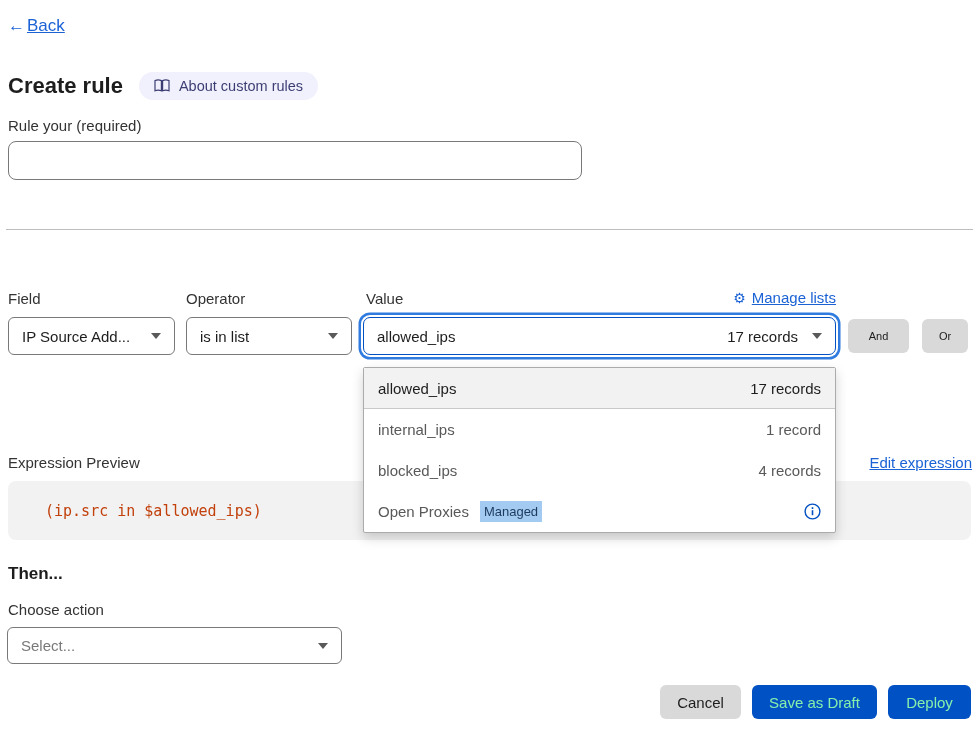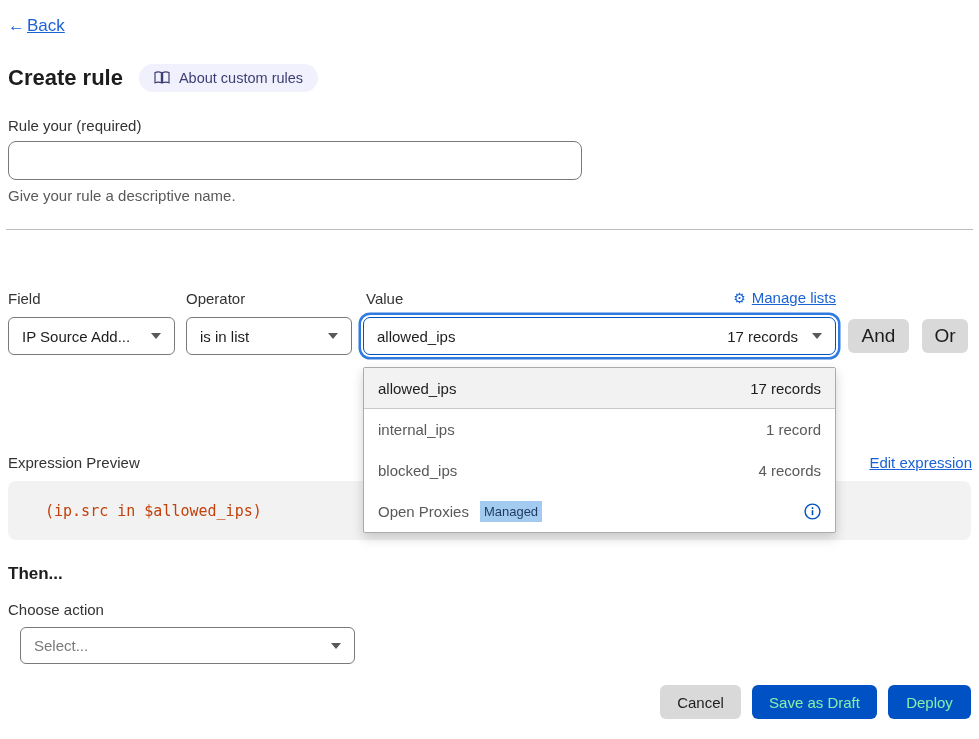--- a/index.html
+++ b/index.html
@@ -13,21 +13,21 @@
     background: #fff;
     overflow: hidden;
   }
   a, .link { color:#1a62d5; text-decoration:none; cursor:pointer; }
   .u { text-decoration: underline; }
 
   
   .back-link { position:absolute; left:8px; top:16px; font-size:17px; color:#1a62d5; display:flex; align-items:center; gap:2px; }
 
   
-  .title-row { position:absolute; left:8px; top:64px; display:flex; align-items:center; gap:16px;text-align:center; }
+  .title-row { position:absolute; left:8px; top:72px; display:flex; align-items:center; gap:16px;text-align:center; }
   .page-title { font-size:22px; font-weight:bold; color:#1d1d1d; margin:0; }
   .about-pill {
     display:inline-flex; align-items:center; gap:9px;
     background:#f1f0fd; color:#3c3e73;
     border-radius:15px; padding:6px 15px; font-size:14.5px; cursor:pointer;
   }
 
   .form-label { position:absolute; font-size:15px; color:#333; }
   .helper-text { position:absolute; font-size:15px; color:#595959; }
 
@@ -59,21 +59,21 @@
     padding:0 13px; font-size:15px; cursor:pointer;
   }
   .value-right { display:flex; align-items:center; gap:14px; }
 
   .manage-lists { position:absolute; top:289px; right:143px; display:flex; align-items:center; gap:6px; font-size:15px; }
   .gear-glyph { font-family:"DejaVu Sans", sans-serif; font-size:14px; color:#1a62d5; line-height:1; }
 
   .gray-btn {
     position:absolute; top:319px; height:34px; border:none; border-radius:6px;
     background:#d9d9d9; color:#1d1d1d; font-family:"Liberation Sans",sans-serif;
-    font-size:19px; cursor:pointer;
+    font-size:11px; cursor:pointer;
   }
 
   
   .dropdown-panel {
     position:absolute; left:363px; top:367px; width:473px;
     background:#fff; border:1px solid #ababab; border-radius:2px;
     box-shadow: 0 5px 12px rgba(0,0,0,0.18);
     z-index:20;
   }
   .dd-row {
@@ -123,21 +123,20 @@
           <path d="M1 1.6 Q4.2 0.3 7.4 1.6 L7.4 11.8 Q4.2 10.5 1 11.8 Z" fill="none" stroke="#3c3e73" stroke-width="1.2"></path>
           <path d="M15 1.6 Q11.8 0.3 8.6 1.6 L8.6 11.8 Q11.8 10.5 15 11.8 Z" fill="none" stroke="#3c3e73" stroke-width="1.2"></path>
         </svg>
       </span>
       <span>About custom rules</span>
     </span>
   </div>
 
   <label class="form-label" style="left:8px; top:117px;">Rule your (required)</label>
   <input class="text-input" type="text" value="" style="">
-  <div class="helper-text" style="left:8px; top:187px;">Give your rule a descriptive name.</div>
 
   <div class="divider"></div>
 
 
   <label class="form-label" style="left:8px; top:290px;">Field</label>
   <label class="form-label" style="left:186px; top:290px;">Operator</label>
   <label class="form-label" style="left:366px; top:290px;">Value</label>
 
   <a class="manage-lists">
     <span class="gear-glyph">⚙</span>
@@ -194,21 +193,21 @@
   </div>
 
   <div class="form-label" style="left:8px; top:454px;">Expression Preview</div>
   <a class="edit-expression u">Edit expression</a>
   <div class="expression-box">
     <span class="expression-code">(ip.src in $allowed_ips)</span>
   </div>
 
   <div class="section-heading" style="left:8px; top:564px;">Then...</div>
   <label class="form-label" style="left:8px; top:601px;">Choose action</label>
-  <div class="select-box" style="left:20px; top:627px; width:335px; height:37px;">
+  <div class="select-box" style="left:7px; top:627px; width:335px; height:37px;">
     <span class="placeholder">Select...</span>
     <span class="chev"></span>
   </div>
 
   <button class="btn gray" style="left:660px; width:81px;">Cancel</button>
   <button class="btn blue" style="left:752px; width:125px;">Save as Draft</button>
   <button class="btn blue" style="left:888px; width:83px;">Deploy</button>
 
 </div>
 

